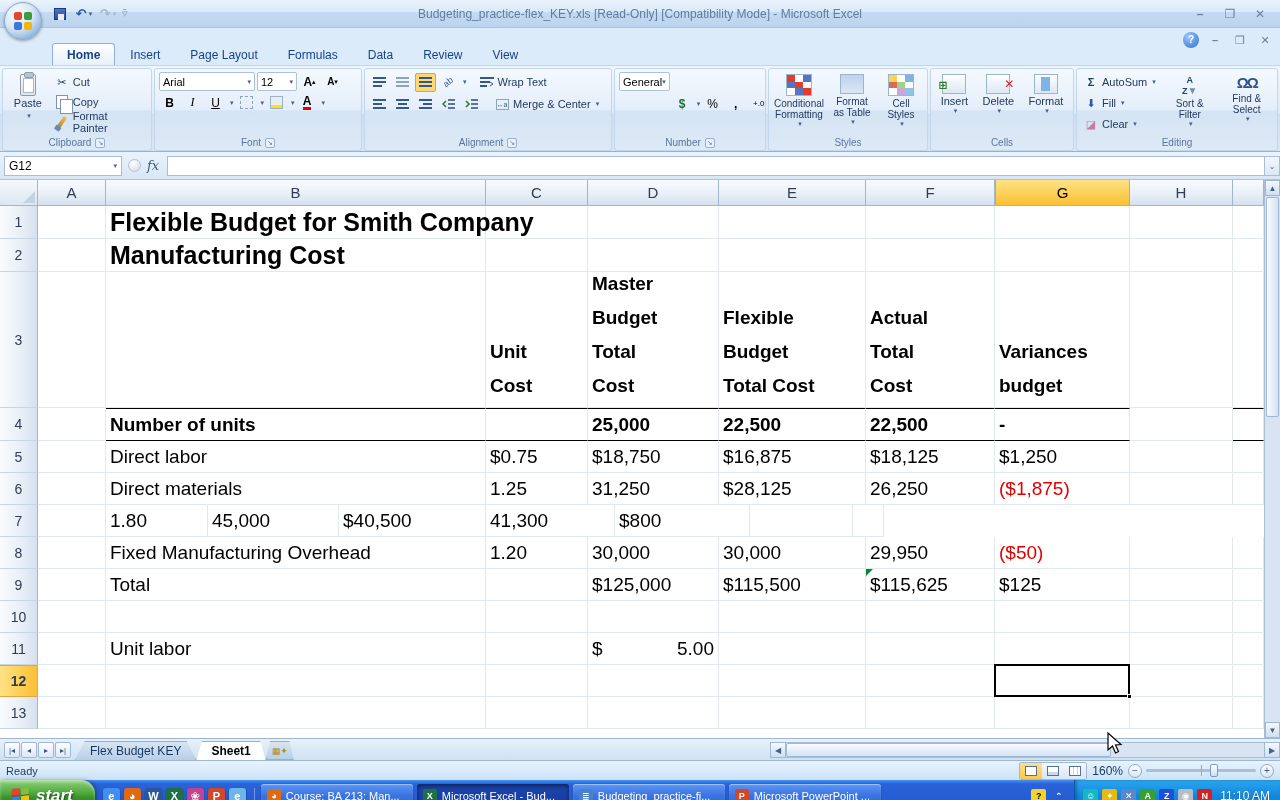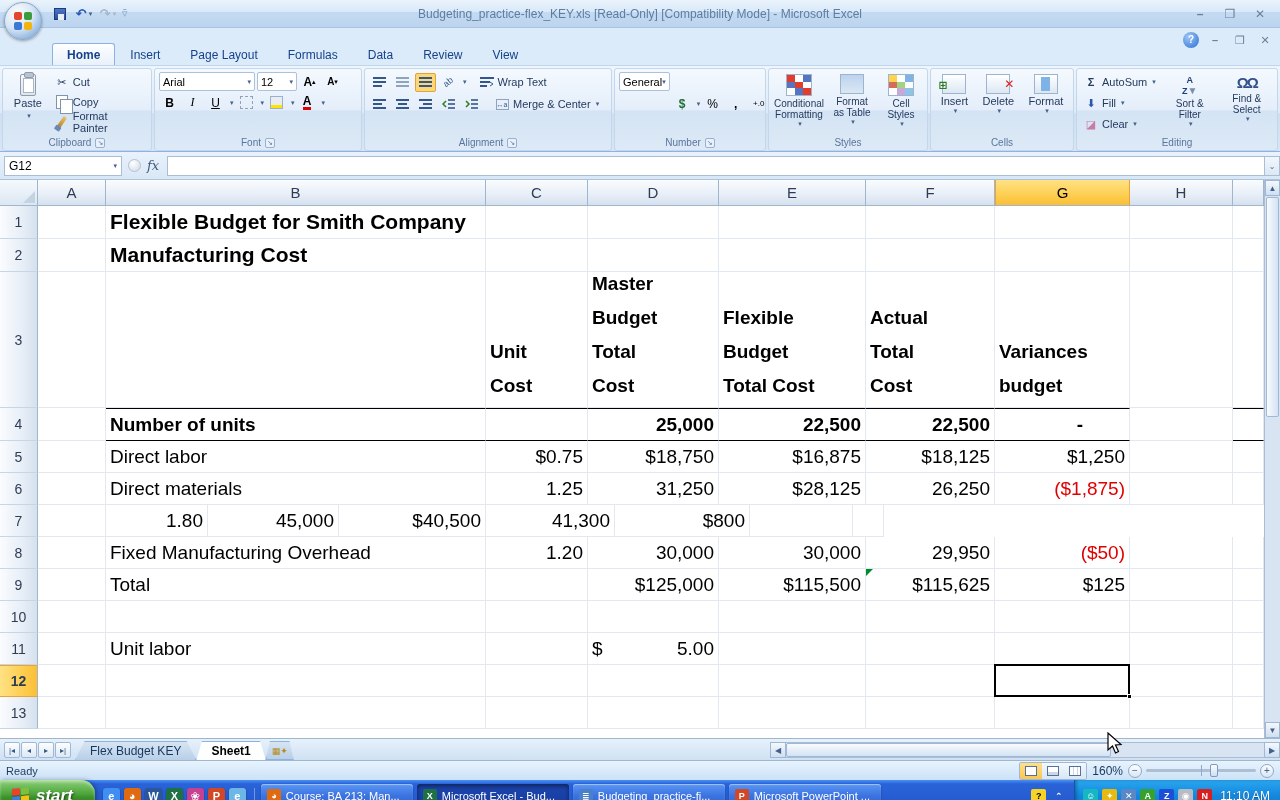--- a/index.html
+++ b/index.html
@@ -76,25 +76,25 @@
   .gridarea { width:1264px; position:relative; overflow:hidden; }
   .colheaders { height:26px; display:flex; }
   .corner { width:38px; background:linear-gradient(#f5f9fd,#dce7f2); border-right:1px solid #9eb6ce; border-bottom:1px solid #9eb6ce; position:relative; }
   .corner::after { content:""; position:absolute; right:2px; bottom:2px; border-left:12px solid transparent; border-bottom:12px solid #c4d3e2; }
   .colhdr { background:linear-gradient(#fafcfe,#e7eef7 60%,#d5e1ee); border-right:1px solid #9eb6ce; border-bottom:1px solid #9eb6ce; text-align:center; font-size:15px; color:#2e3d52; line-height:25px; }
   .colhdr.sel { background:linear-gradient(#ffe285,#fdd055 55%,#fbbf36); border-right:1px solid #e8a33d; border-left:1px solid #e8a33d; font-weight:normal; color:#000; }
   .grid-row { display:flex; }
   .rowhdr { width:38px; background:linear-gradient(90deg,#fafcfe,#e7eef7 60%,#d5e1ee); border-right:1px solid #9eb6ce; border-bottom:1px solid #c8d5e2; text-align:center; font-size:14px; color:#2e3d52; display:flex; align-items:center; justify-content:center; }
   .rowhdr.sel { background:linear-gradient(90deg,#ffe285,#fdd055 55%,#fbbf36); border-bottom:1px solid #e8a33d; border-top:1px solid #e8a33d; font-weight:bold; }
   .cell { border-right:1px solid #e2e8f0; border-bottom:1px solid #e2e8f0; font-size:19px; color:#000; padding:0 4px; display:flex; flex-direction:column; justify-content:center; overflow:visible; white-space:nowrap; position:relative; }
-  .cell.alignr { align-items:flex-end; }
+  .cell.alignr { }
   .cell.bold { font-weight:bold; }
   .cell.red { color:#e00000; }
   .cell.hdr3 { justify-content:flex-end; padding-bottom:4px; line-height:34px; }
-  .cell.titlecell { font-size:21px; overflow:visible; z-index:2; }
+  .cell.titlecell { font-size:25px; overflow:visible; z-index:2; }
   .cell.tb { border-top:1.5px solid #000; border-bottom:1.5px solid #000; }
   .acct { display:flex; justify-content:space-between; width:100%; }
   .flagtri { position:absolute; left:0; top:0; border-top:7px solid #008a2e; border-right:7px solid transparent; }
   .selbox { position:absolute; border:2.5px solid #000; background:transparent; z-index:5; }
   .selbox .handle { position:absolute; right:-4px; bottom:-4px; width:5px; height:5px; background:#000; border:1px solid #fff; }
   .vscroll { width:16px; background:#d8e4f2; border-left:1px solid #aabdd4; display:flex; flex-direction:column; }
   .vs-btn { height:16px; background:linear-gradient(#f4f8fc,#cfdff0); border:1px solid #9fb8d4; font-size:8px; color:#41618c; text-align:center; line-height:15px; }
   .vs-thumb { height:220px; background:linear-gradient(90deg,#f8fbfe,#d3e3f3); border:1px solid #9fb8d4; border-radius:2px; margin:1px; }
 
   

